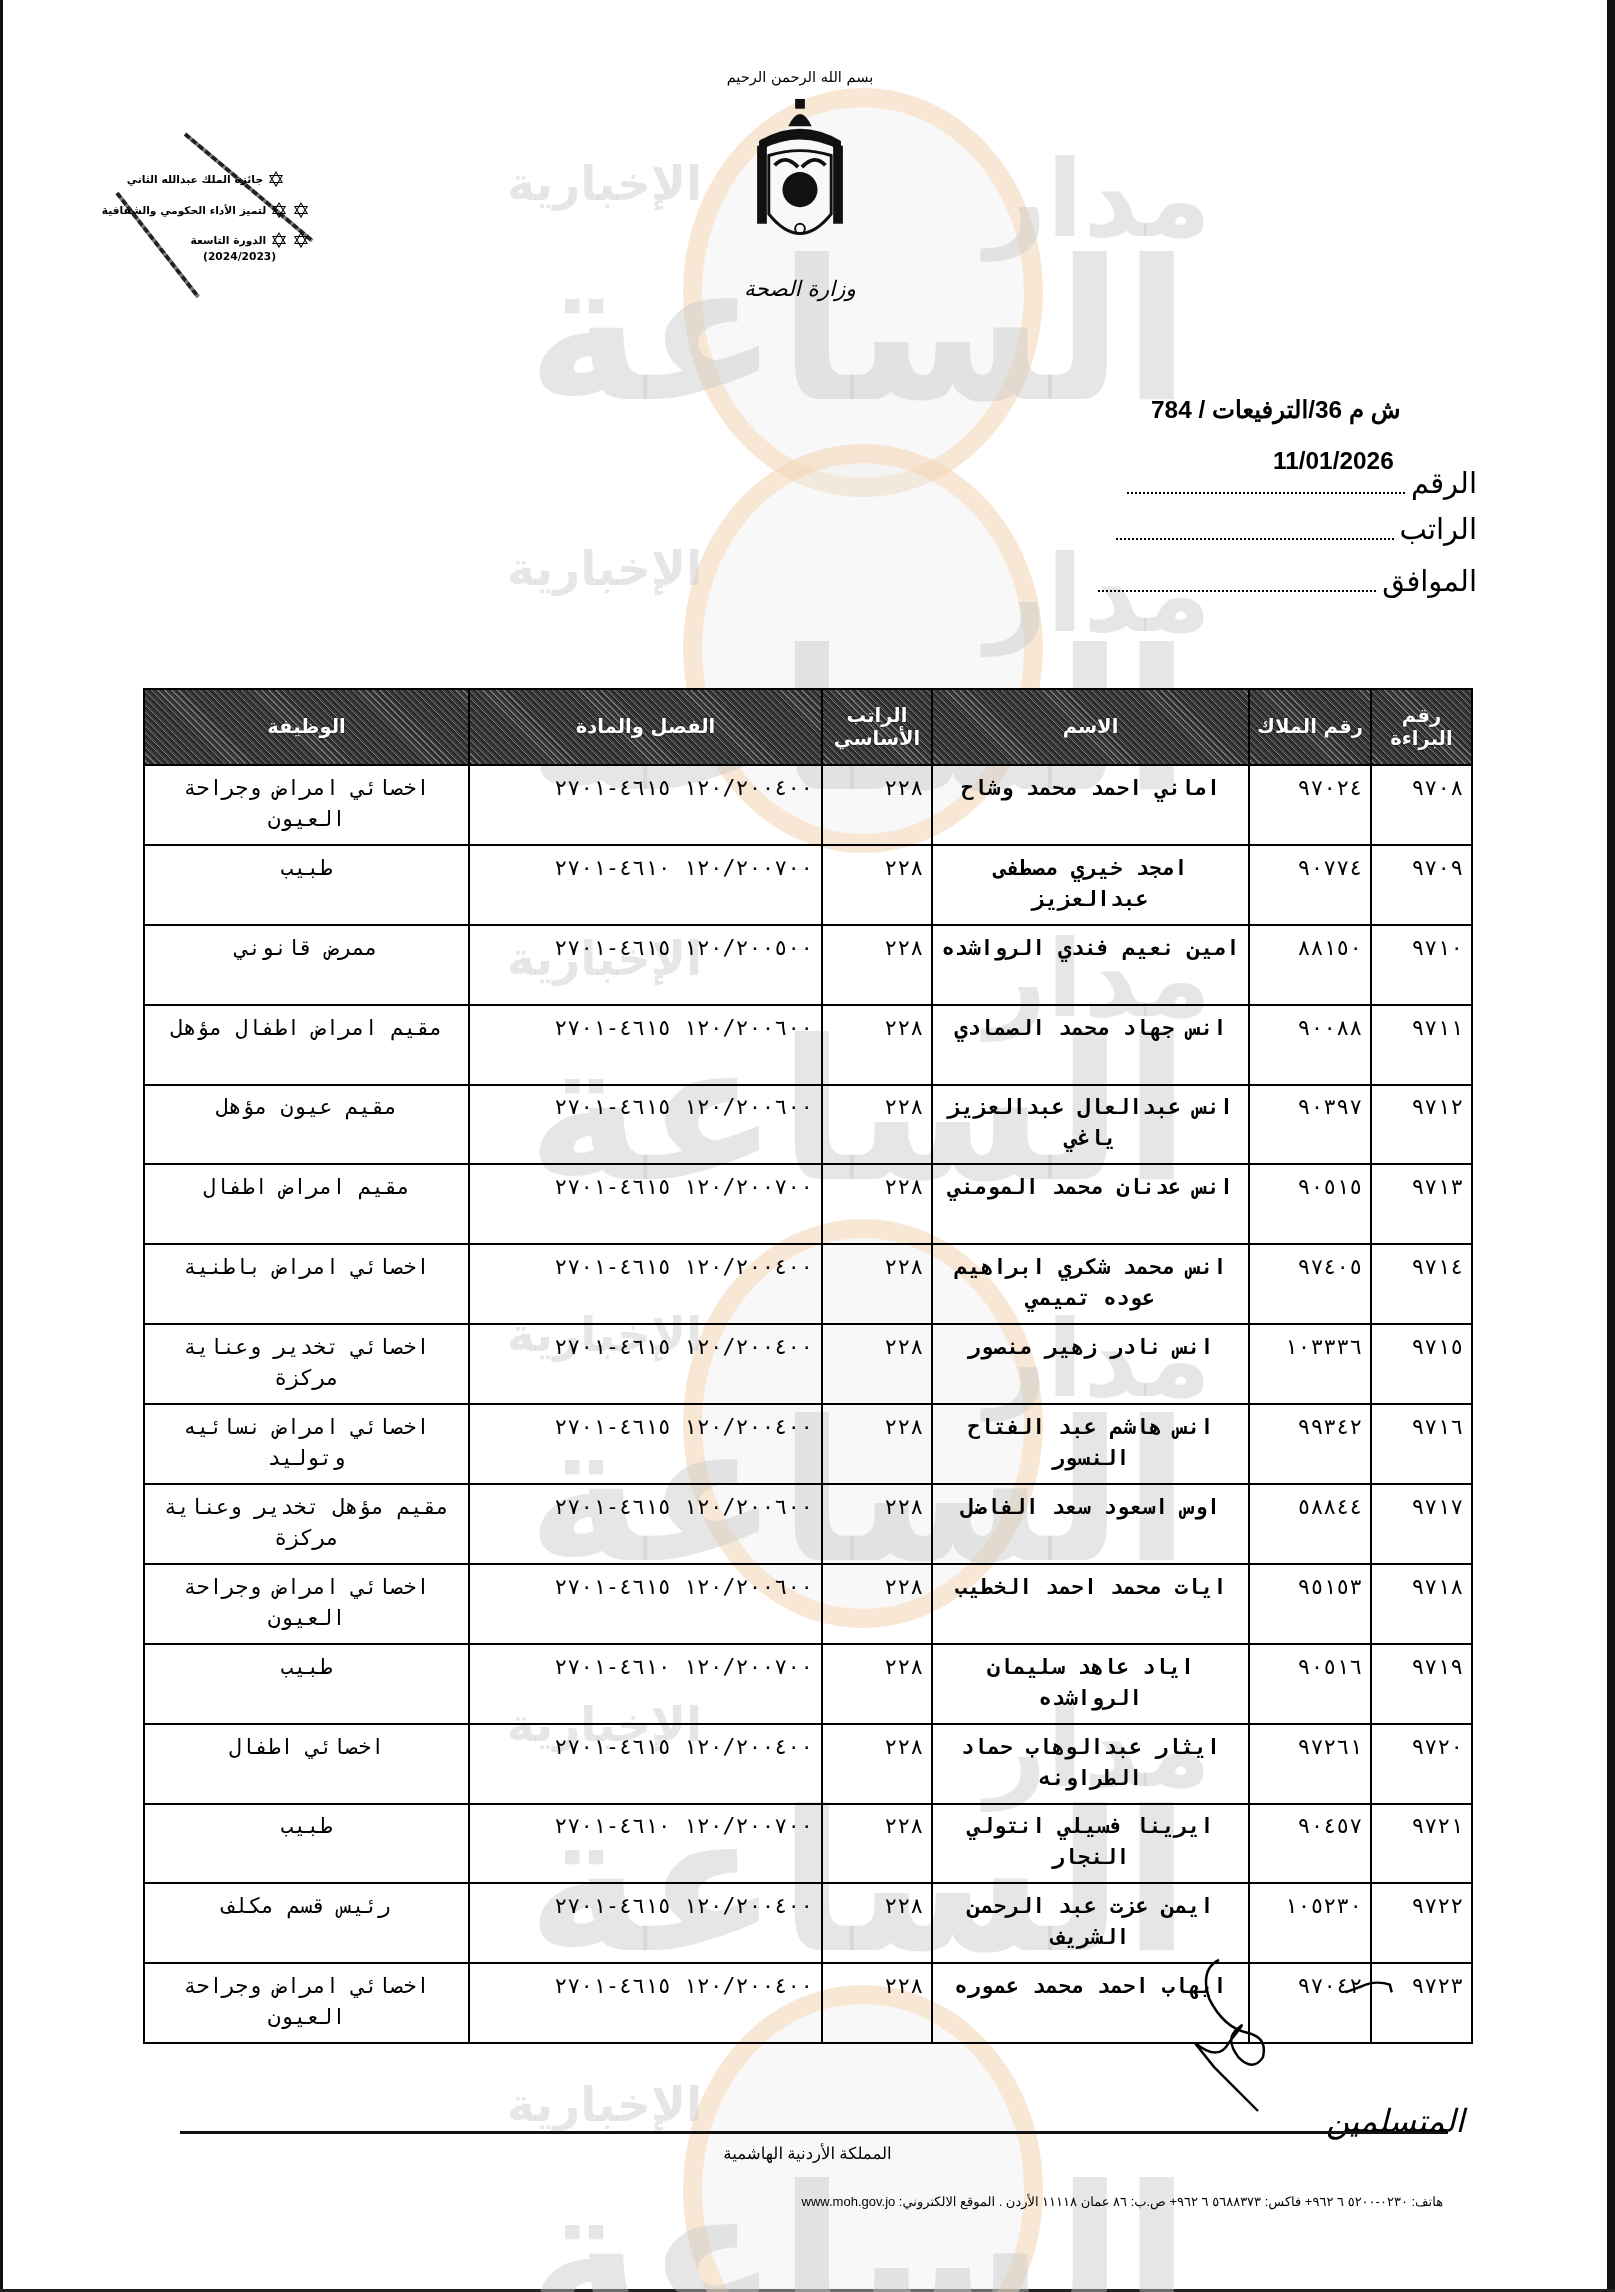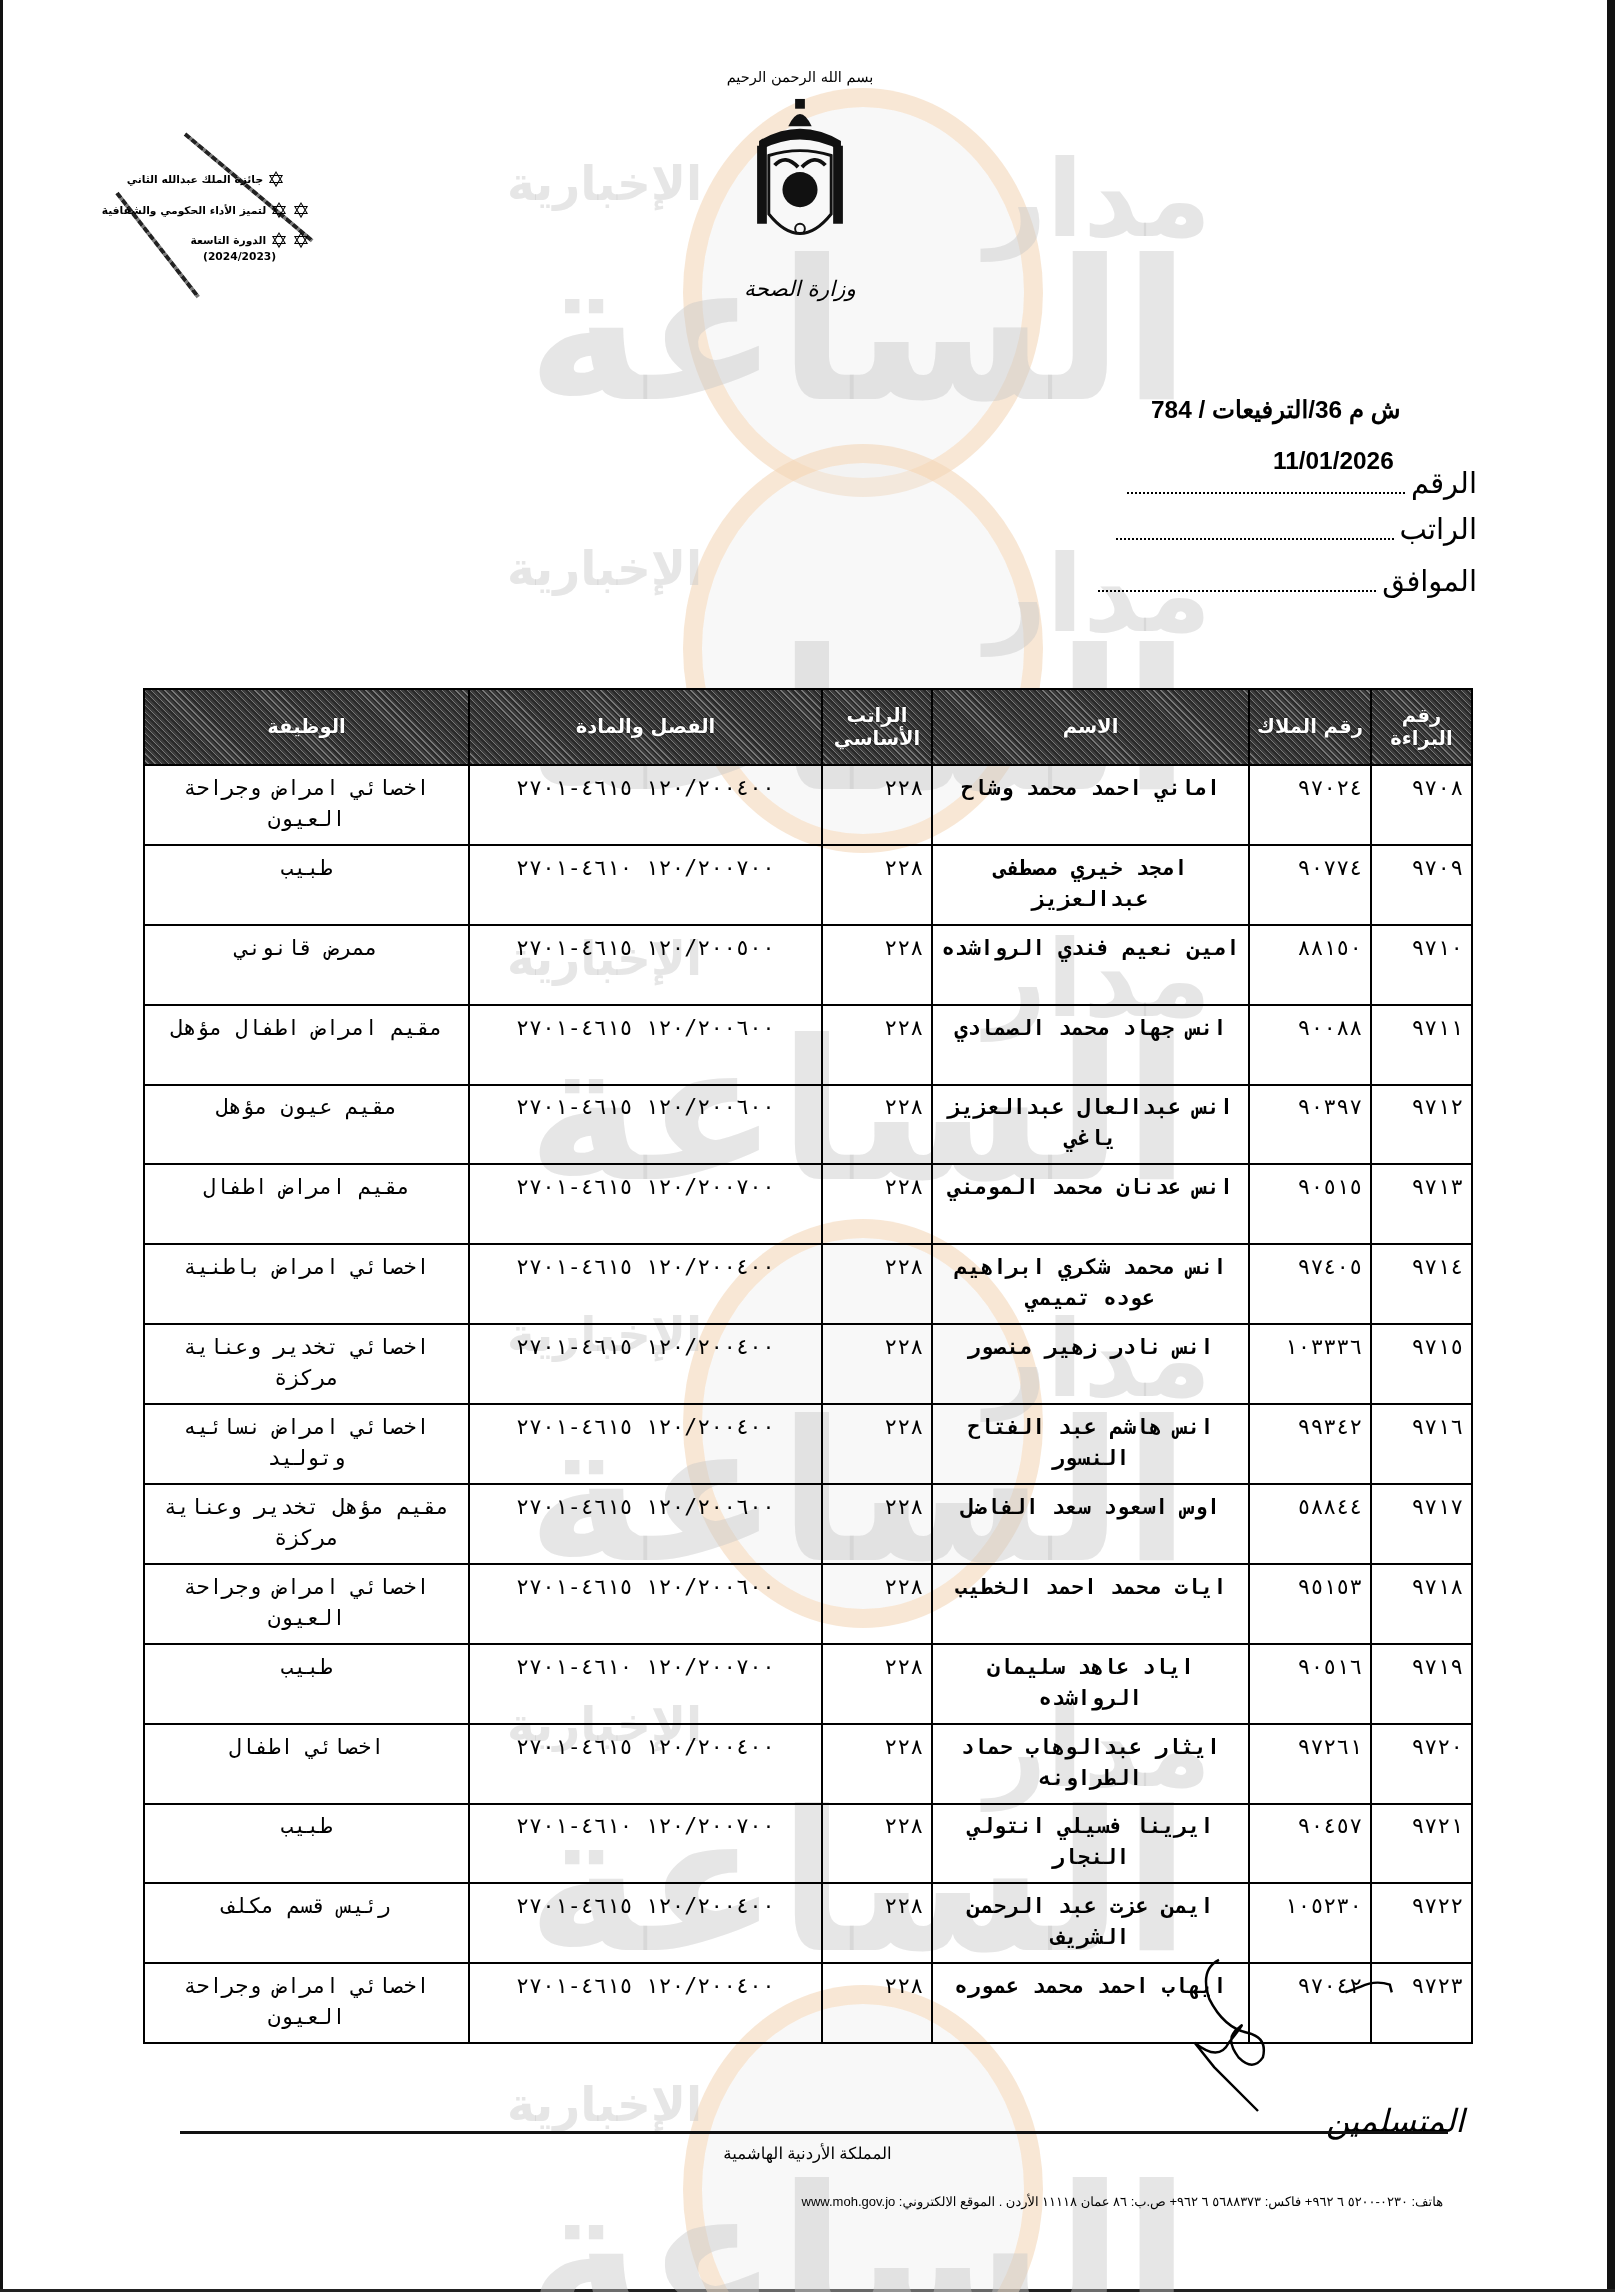--- a/index.html
+++ b/index.html
@@ -71,21 +71,21 @@
     text-shadow: 0 0 2px #000;
     line-height: 1.2;
   }
   table.promo th.center { text-align: center; }
   table.promo td {
     height: 70px; vertical-align: top; padding: 5.9px 7.8px 2px;
     font-family: "DejaVu Sans Mono", monospace; font-size: 21.5px; line-height: 31px;
   }
   td.c-num, td.c-staff, td.c-salary { text-align: right; padding-right: 15.6px; letter-spacing: 1px; }
   td.c-name { text-align: center; font-family: "DejaVu Sans", sans-serif; font-size: 20.5px; font-weight: bold; }
-  td.c-chapter { text-align: center; direction: ltr; letter-spacing: 0; font-size: 19.5px; }
+  td.c-chapter { text-align: right; direction: ltr; letter-spacing: 0; font-size: 19.5px; }
   td.c-job { text-align: center; font-family: "DejaVu Sans", sans-serif; font-size: 20.5px; }
 
   
   .sig { position: absolute; }
   .sig svg { display: block; }
   .sig-label { position: absolute; left: 1326px; top: 2102px; font-size: 32px; font-style: italic; font-family: "DejaVu Serif", serif; }
   .footer-rule { position: absolute; left: 180px; top: 2131px; width: 1268px; height: 2.9px; background: #111; }
   .footer-kingdom { position: absolute; left: 0; width: 1615px; top: 2144px; text-align: center; font-size: 16.6px; font-family: Liberation Serif, serif; }
   .footer-contact { position: absolute; left: 263px; top: 2194px; width: 1180px; font-size: 13px; font-family: Liberation Sans, sans-serif; direction: rtl; white-space: nowrap; }
 </style>

